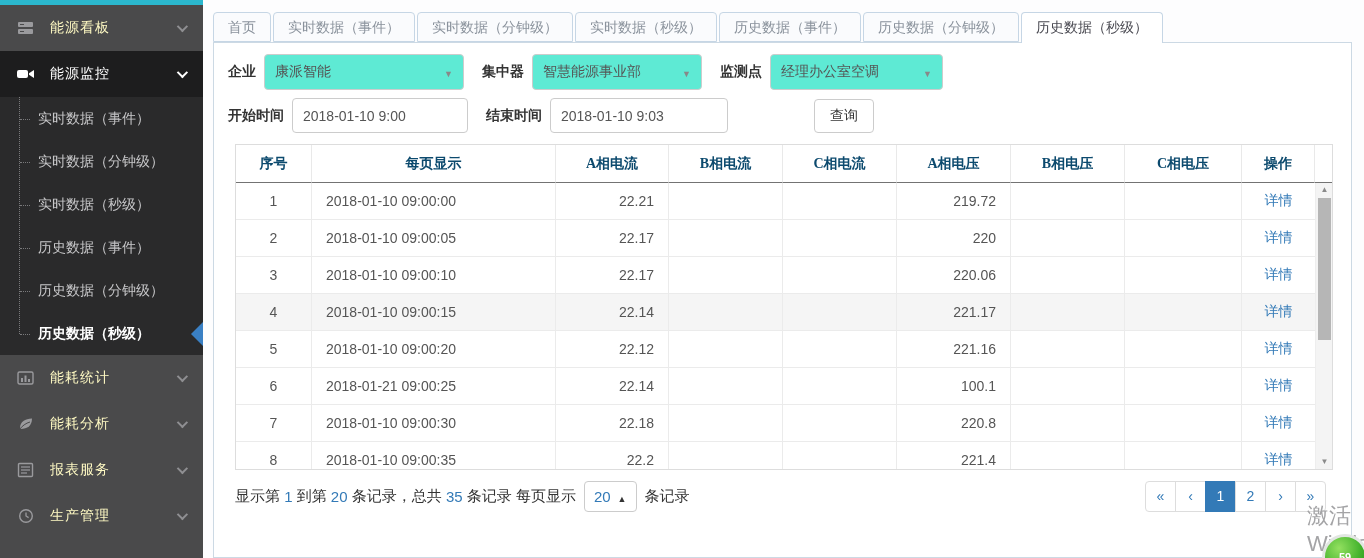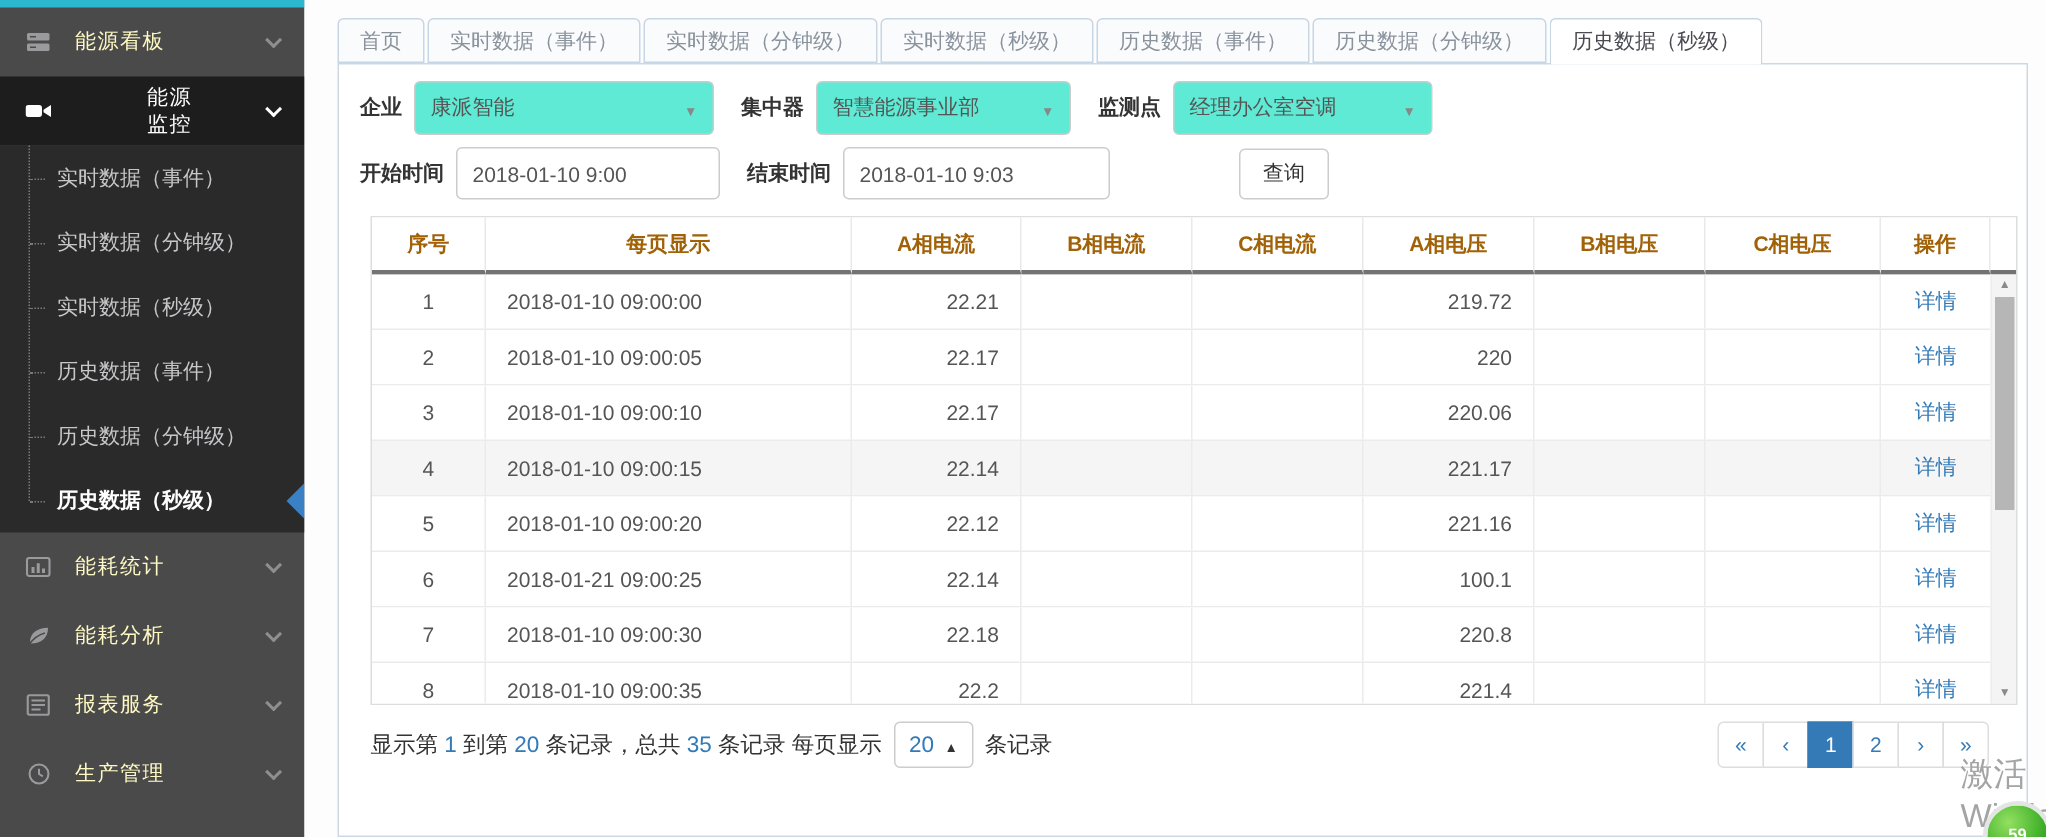--- a/index.html
+++ b/index.html
@@ -10,37 +10,37 @@
   
   .sidebar { position:absolute; left:0; top:0; width:203px; height:558px; background:#4a4a4b; }
   .accent-bar { height:5px; background:#2bb8ce; }
   .side-item { height:46px; display:flex; align-items:center; padding:0 18px 0 17px;
     color:#fef9c3; cursor:pointer; }
   .side-item .icon { width:20px; height:16px; margin-right:13px; color:#9a9a9d; flex:0 0 auto; }
   .side-item .icon svg { display:block; }
   .side-label { flex:1; font-size:14px; letter-spacing:1px; }
   .chev { width:8px; height:8px; border-right:2px solid #8f8f92; border-bottom:2px solid #8f8f92;
     transform:rotate(45deg) translateY(-2px); margin-left:auto; }
-  .side-item.active { background:#1d1d1e; color:#fff;gap:48px; }
+  .side-item.active { background:#1d1d1e; color:#fff; }
   .side-item.active .icon { color:#fff; }
   .side-item.active .chev { border-color:#fff; }
   .submenu { background:#2a2a2b; position:relative; }
   .submenu::before { content:""; position:absolute; left:19px; top:0; height:calc(100% - 21px);
     border-left:1px dotted #7a7a7c; }
   .sub-item { height:43px; display:flex; align-items:center; padding-left:38px;
     color:#c7c7c9; position:relative; cursor:pointer; font-size:14px; }
   .sub-item::before { content:""; position:absolute; left:20px; top:50%; width:10px;
     border-top:1px dotted #7a7a7c; }
   .sub-item.active { color:#fff; font-weight:bold; }
   .active-arrow { position:absolute; right:0; top:50%; transform:translateY(-50%);
     width:0; height:0; border-top:12px solid transparent; border-bottom:12px solid transparent;
     border-right:12px solid #3a80c4; }
 
   
-  .main { position:absolute; left:203px; top:0; width:1161px; height:558px; background:#fdfdfe;padding-left:12px; }
+  .main { position:absolute; left:203px; top:0; width:1161px; height:558px; background:#fdfdfe; }
   .tabs { display:flex; padding:12px 0 0 10px; height:42px; position:relative; z-index:2; }
   .tab { height:30px; line-height:28px; padding:0 14px; margin-right:2px; background:#fafbfd;
     border:1px solid #c6d6e5; border-radius:4px 4px 0 0; color:#8a929c; cursor:pointer;
     white-space:nowrap; }
   .tab.active { height:31px; background:#fff; border-bottom:none; color:#4a4a52; z-index:3; }
 
   .panel { position:relative; margin:0 12px 0 10px; height:516px; background:#fff;
     border:1px solid #ccd9e4; z-index:1; }
 
   
@@ -59,22 +59,22 @@
     color:#555; font-size:14px; font-family:inherit; outline:none; }
   .inp-start { width:176px; }
   .inp-end { width:178px; }
   .query-btn { margin-left:68px; height:34px; padding:0 15px; background:#fff;
     border:1px solid #ccc; border-radius:4px; color:#333; font-size:14px; cursor:pointer; }
 
   
   .tbl { margin:11px 0 0 21px; width:1098px; border:1px solid #ddd; }
   .thead { display:grid; grid-template-columns:76px 244px 113px 114px 114px 114px 114px 117px 73px 17px;
     height:38px; background:#fff; }
-  .th { display:flex; align-items:center; justify-content:center; font-weight:bold; color:#a16207;
-    border-right:1px solid #e9e9e9; border-bottom:3px solid #737373; }
+  .th { display:flex; align-items:center; justify-content:center; font-weight:bold; color:#0c4a6e;
+    border-right:1px solid #e9e9e9; border-bottom:1px solid #737373;font-family:Liberation Serif, serif; }
   .th.filler { border-right:none; }
   .tbody { position:relative; height:286px; }
   .rows { height:286px; overflow:hidden; margin-right:17px; }
   .tr { display:grid; grid-template-columns:76px 244px 113px 114px 114px 114px 114px 117px 73px;
     height:37px; border-bottom:1px solid #ebebeb; background:#fff; }
   .tr.hl { background:#f5f5f5; }
   .td { display:flex; align-items:center; color:#555; border-right:1px solid #ebebeb;
     padding:0 14px; overflow:hidden; white-space:nowrap; }
   .td.c0 { justify-content:center; padding:0; }
   .td.c1 { justify-content:flex-start; }

